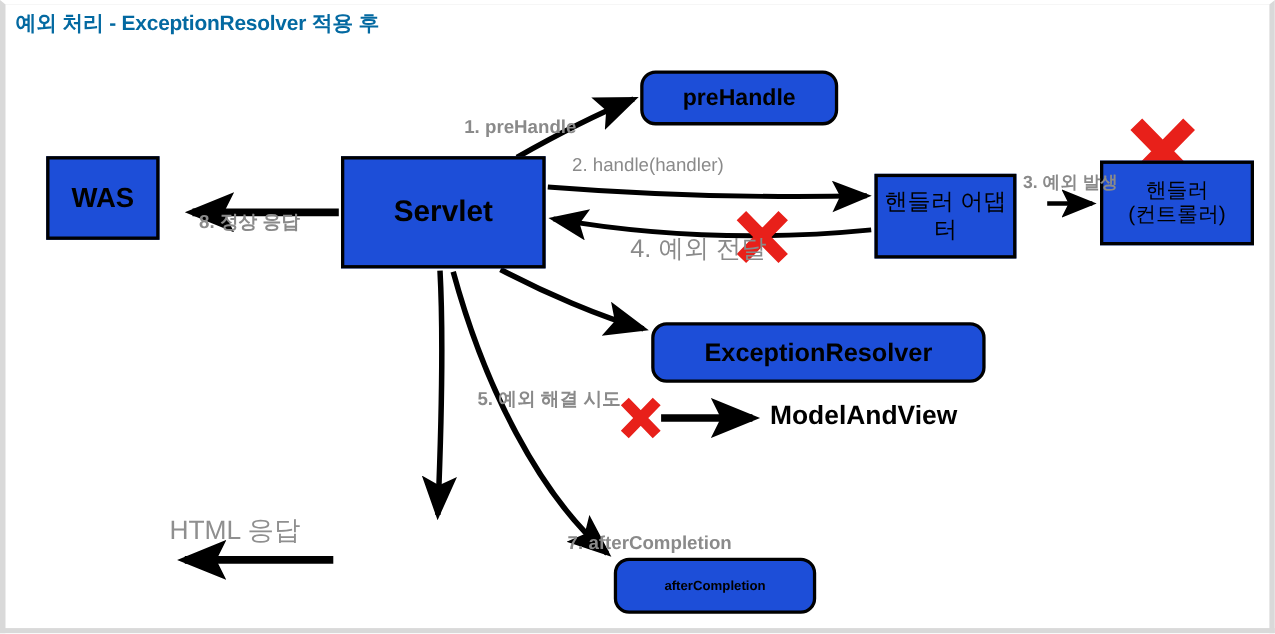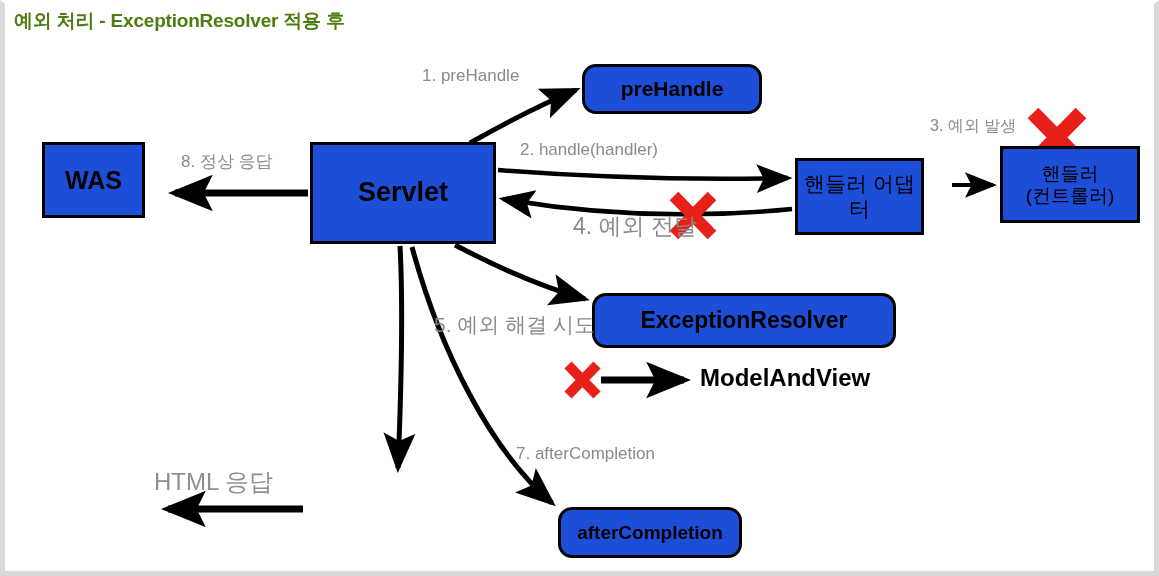--- a/index.html
+++ b/index.html
@@ -32,21 +32,21 @@
     left: 0; top: 0;
     width: 1159px; height: 4px;
     background: #d9d9d9;
   }
   .title {
     position: absolute;
     left: 14px;
     top: 8px;
     font-size: 19px;
     font-weight: bold;
-    color: #4d7c0f;
+    color: #0369a1;
     letter-spacing: -0.2px;
     white-space: nowrap;
   }
   
   .box {
     position: absolute;
     box-sizing: border-box;
     background: #1d4ed8;
     border: 3px solid #000000;
     display: flex;
@@ -59,43 +59,43 @@
   .box.sharp { border-radius: 0; }
   .box.round { border-radius: 14px; }
   .box .bx-label { display: block; }
   .b-was   { left: 42px;  top: 142px; width: 103px; height: 76px; font-size: 25px; font-weight: bold; }
   .b-ds    { left: 310px; top: 142px; width: 186px; height: 102px; font-size: 27px; font-weight: bold; }
   .b-pre   { left: 582px; top: 64px;  width: 180px; height: 50px;  font-size: 21px; font-weight: bold; }
   .b-ha    { left: 795px; top: 158px; width: 129px; height: 77px;  font-size: 21px; font-weight: normal; }
   .b-hc    { left: 1000px;top: 146px; width: 140px; height: 77px;  font-size: 19px; font-weight: normal; }
   .b-er    { left: 592px; top: 293px; width: 304px; height: 55px;  font-size: 23px; font-weight: bold; }
   .b-view  { left: 305px; top: 478px; width: 188px; height: 62px;  font-size: 23px; font-weight: bold; }
-  .b-ac    { left: 558px; top: 507px; width: 184px; height: 51px;  font-size: 19px; font-weight: bold; text-align: center; }
+  .b-ac    { left: 558px; top: 507px; width: 184px; height: 51px;  font-size: 12px; font-weight: bold; text-align: center; }
   
   .plain-text {
     position: absolute;
     font-size: 24px;
     font-weight: bold;
     color: #000000;
     white-space: nowrap;
   }
   .t-mav { left: 700px; top: 364px; }
   
   .lbl {
     position: absolute;
     color: #8a8a8a;
     white-space: nowrap;
     font-size: 17px;
   }
-  .lbl.bold { font-weight: normal; }
+  .lbl.bold { font-weight: bold; margin-top: 40px; }
   .l1  { left: 422px; top: 66px;  font-size: 17px; }
   .l2  { left: 520px; top: 140px; font-size: 17px; font-weight: normal; }
   .l3  { left: 930px; top: 116px; font-size: 16px; }
   .l4  { left: 573px; top: 211px; font-size: 23px; font-weight: normal; }
-  .l5  { left: 434px; top: 311px; font-size: 21px; }
+  .l5  { left: 434px; top: 311px; font-size: 17px; }
   .l6  { left: 176px; top: 378px; font-size: 17px; font-weight: normal; }
   .l7  { left: 516px; top: 444px; font-size: 17px; }
   .l8  { left: 181px; top: 150px; font-size: 17px; }
   .l-html { left: 154px; top: 466px; font-size: 24px; font-weight: normal; color: #8f8f8f; }
   
   #arrows {
     position: absolute;
     left: 0; top: 0;
     width: 1159px;
     height: 576px;

